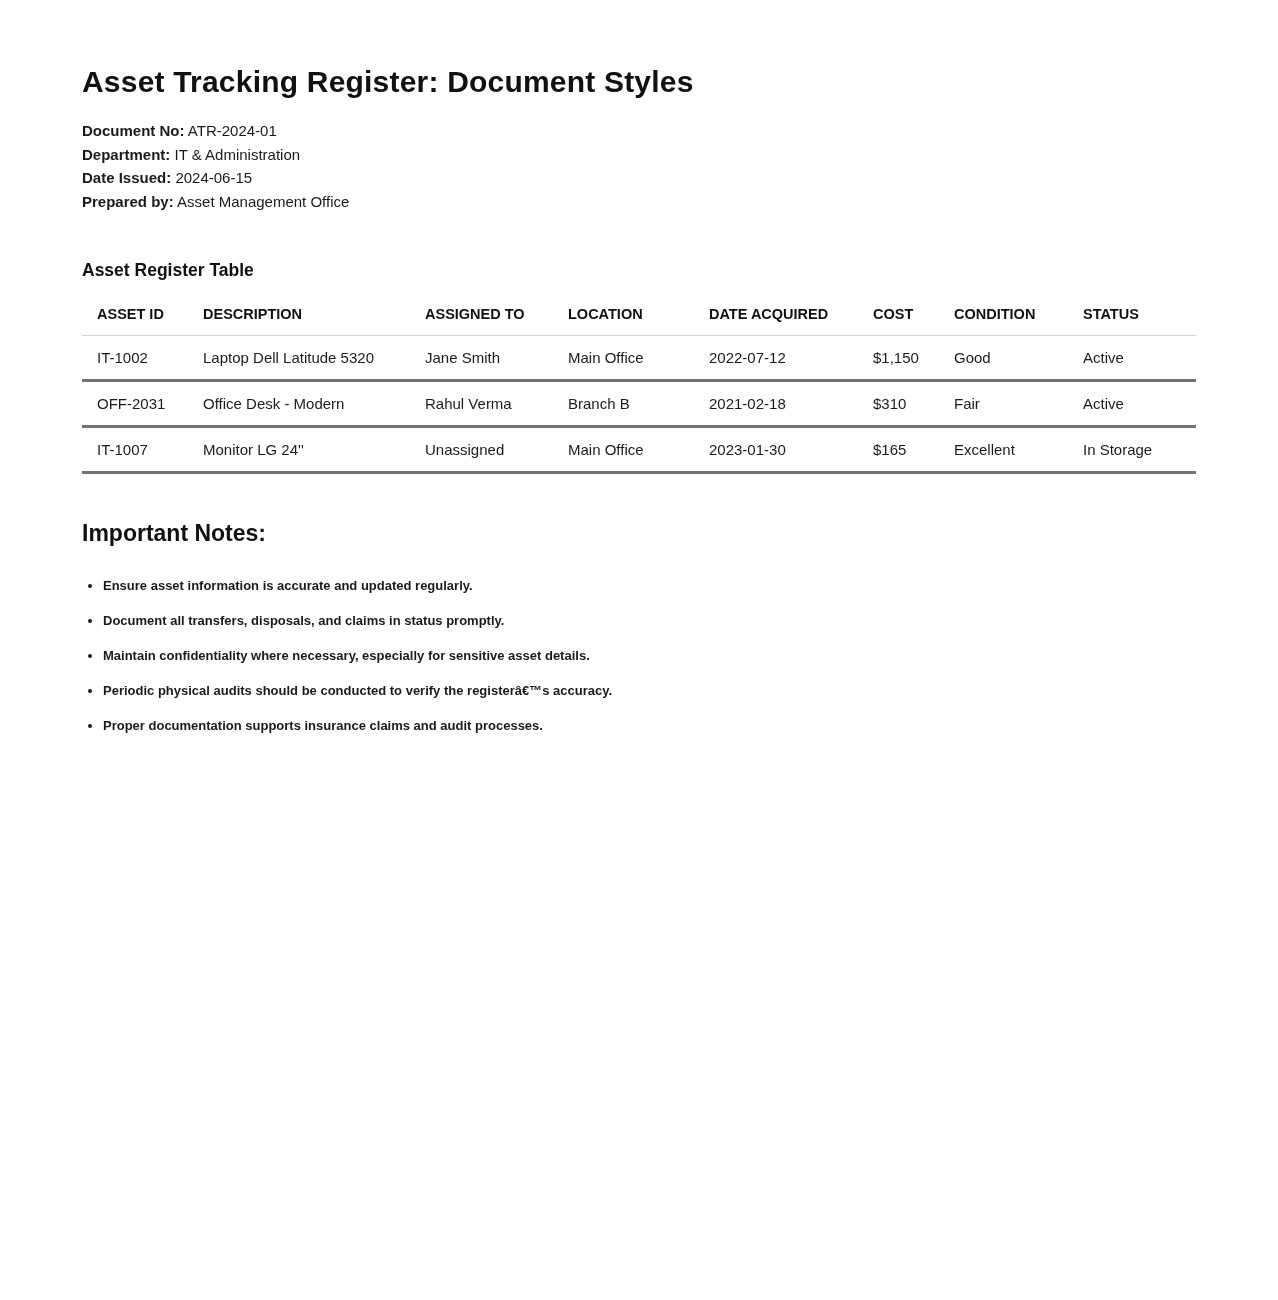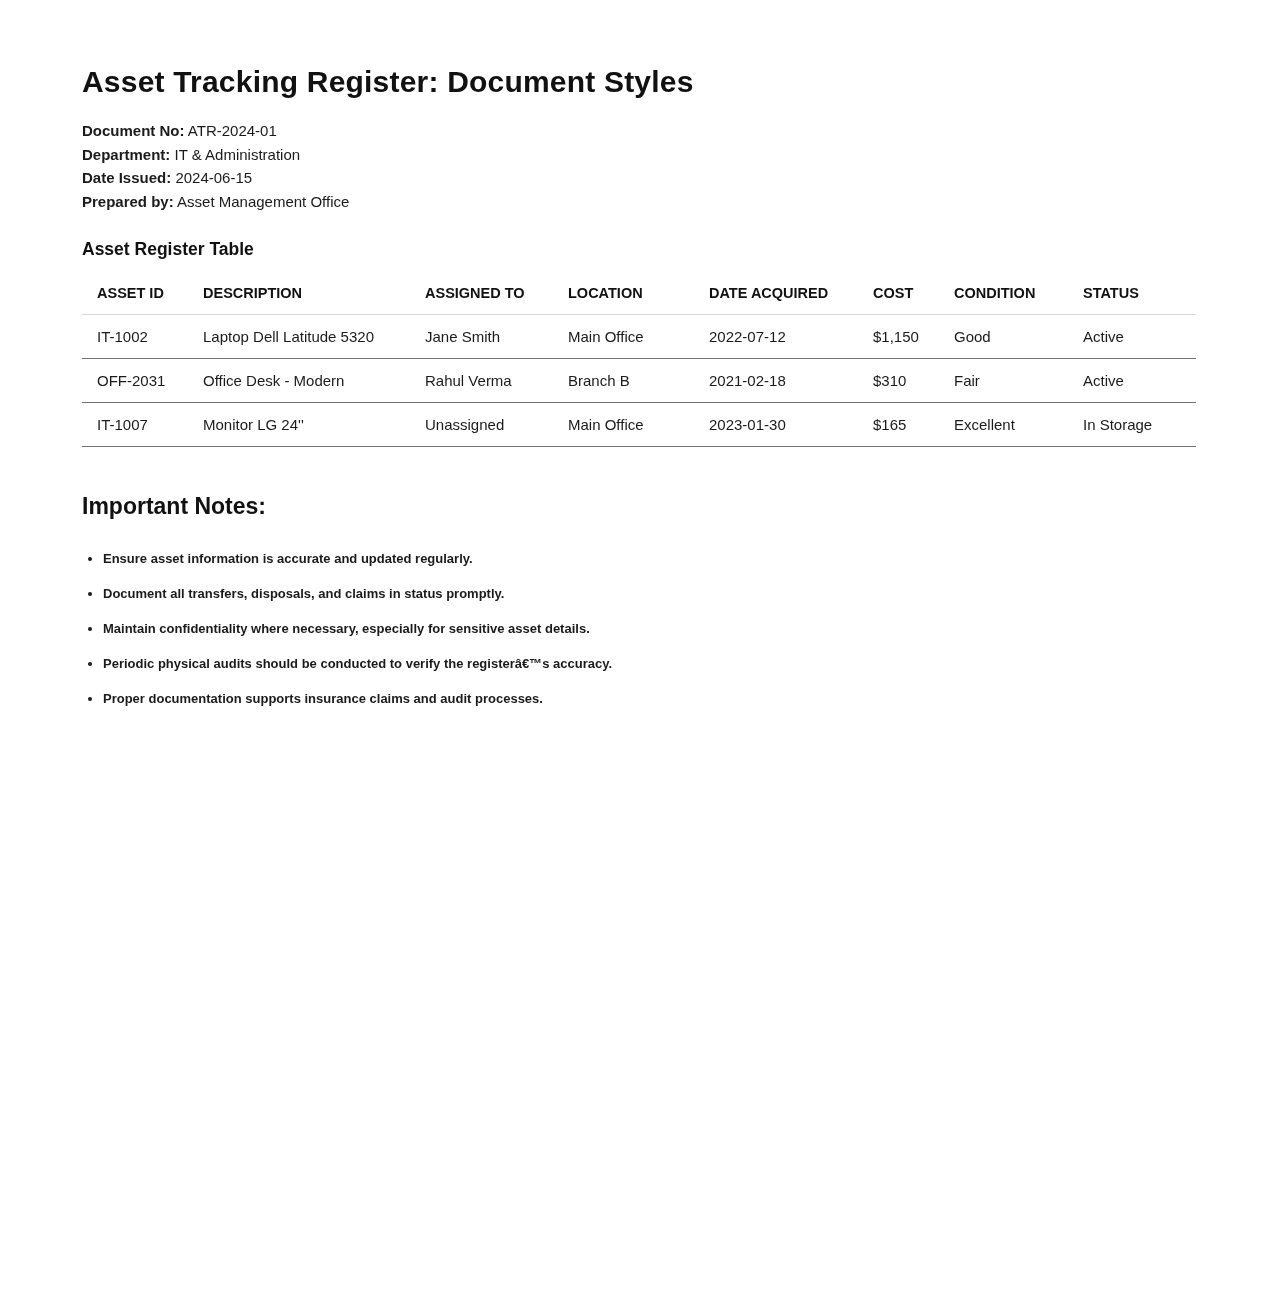--- a/index.html
+++ b/index.html
@@ -31,21 +31,21 @@
   }
   .meta-line {
     font-size: 15px;
     line-height: 23.5px;
   }
   .meta-line strong {
     font-weight: 700;
     margin-top: 47px;
   }
   .section-heading {
-    margin: 25px 0 0 0;
+    margin: 46px 0 0 0;
     font-size: 17.5px;
     font-weight: 700;
     line-height: 22px;
     color: #111111;
   }
   table.asset-table {
     margin-top: 21px;
     border-collapse: collapse;
     table-layout: fixed;
     width: 1114px;
@@ -55,21 +55,21 @@
     text-align: left;
     font-weight: 700;
     font-size: 14.5px;
     padding: 4px 10px 13px 15px;
     border-bottom: 1px solid #d6d6d6;
     white-space: nowrap;
     color: #111111;
   }
   table.asset-table td {
     padding: 11px 10px 11px 15px;
-    border-bottom: 1px solid #737373;
+    border-bottom: 3px solid #737373;
     line-height: 21px;
     white-space: nowrap;
   }
   .notes-heading {
     margin: 48px 0 0 0;
     font-size: 23px;
     font-weight: 700;
     line-height: 22px;
     color: #111111;
   }

